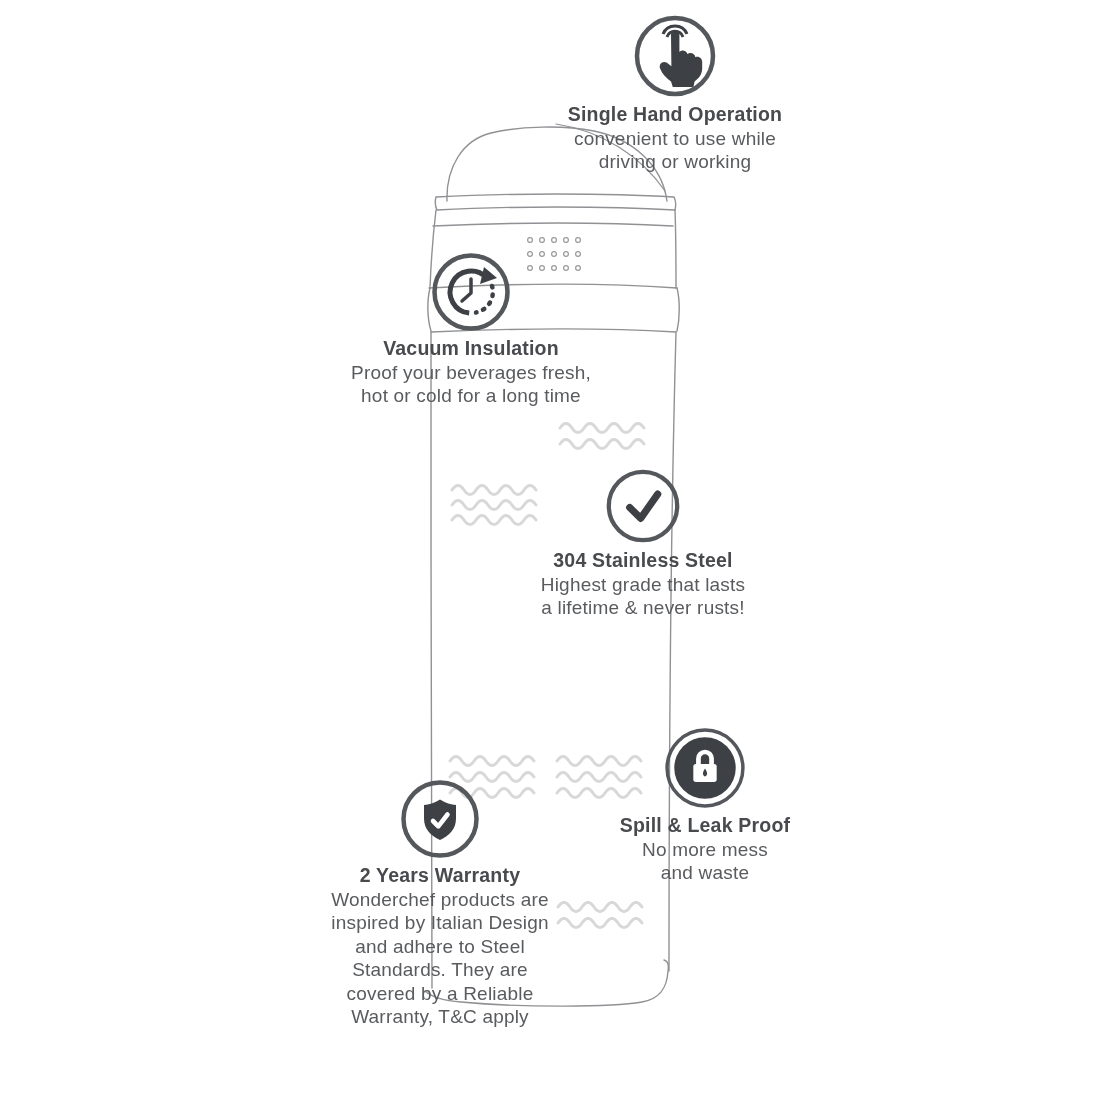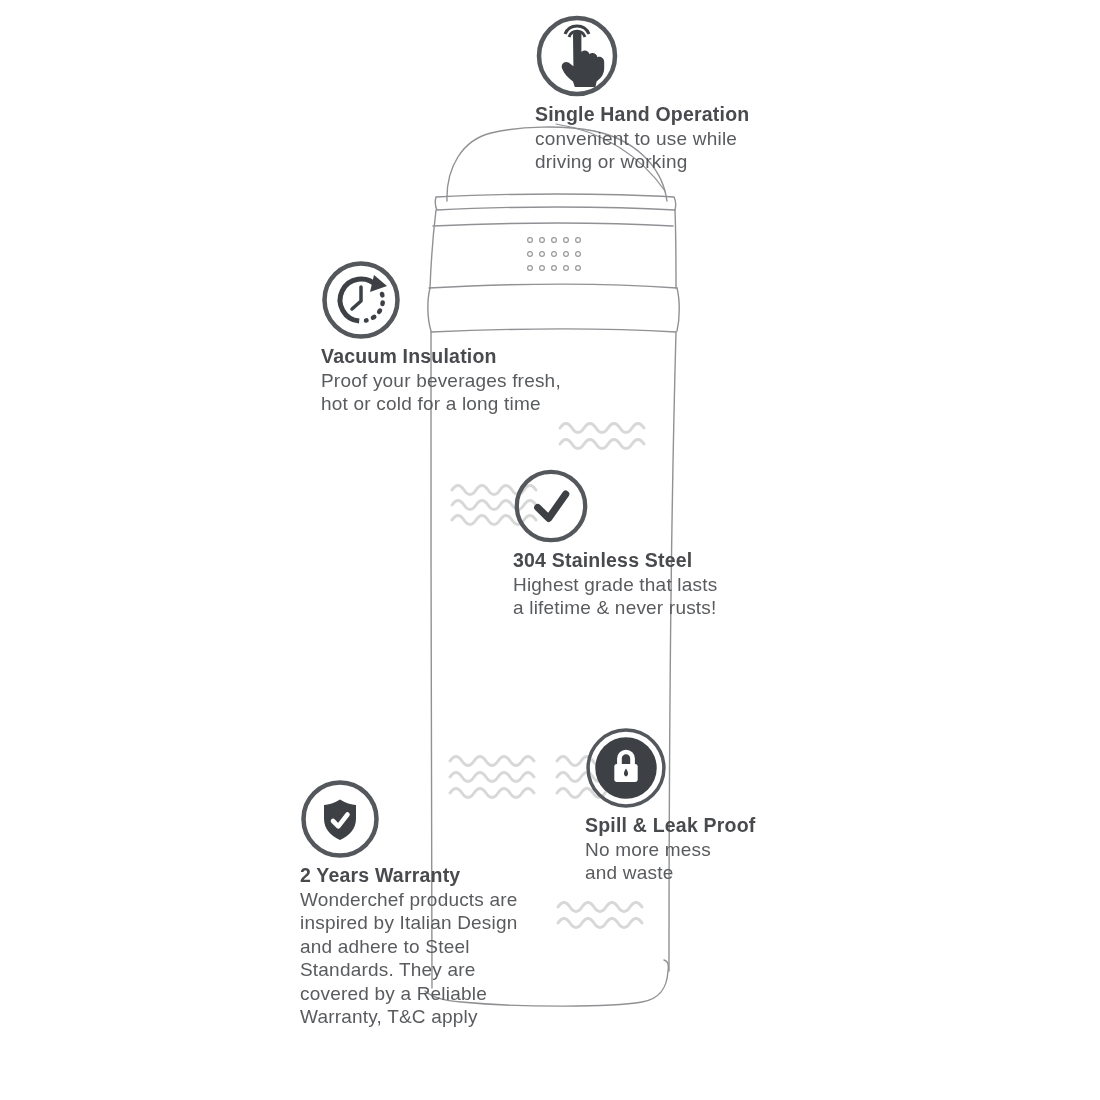--- a/index.html
+++ b/index.html
@@ -4,31 +4,31 @@
 <style>
   html,body{margin:0;padding:0;}
   body{
     width:1100px;height:1100px;background:#ffffff;
     font-family:"Liberation Sans", sans-serif;
     position:relative;overflow:hidden;
   }
   .canvas{position:absolute;left:0;top:0;width:1100px;height:1100px;}
   svg.bottle{position:absolute;left:0;top:0;}
   .feature{
-    position:absolute;display:flex;flex-direction:column;align-items:flex-start;
+    position:absolute;display:flex;flex-direction:column;align-items:center;
     text-align:center;color:#595b5e;
   }
   .feature .icon{flex:0 0 auto;}
   .feature .title{
     margin-top:5px;font-weight:bold;font-size:19.5px;line-height:23.5px;
     color:#484a4d;letter-spacing:.2px;white-space:nowrap;
   }
   .feature .line{font-size:19px;line-height:23.5px;letter-spacing:.2px;white-space:nowrap;}
   .f1{left:535px;top:14px;width:280px;}
-  .f2{left:321px;top:260px;width:300px;}
+  .f2{left:321px;top:252px;width:300px;}
   .f3{left:513px;top:468px;width:260px;}
   .f4{left:282px;top:592px;width:240px;}
   .f5{left:585px;top:727px;width:240px;}
   .f6{left:300px;top:779px;width:280px;}
 </style>
 </head>
 <body>
 
 <div class="canvas">
 

